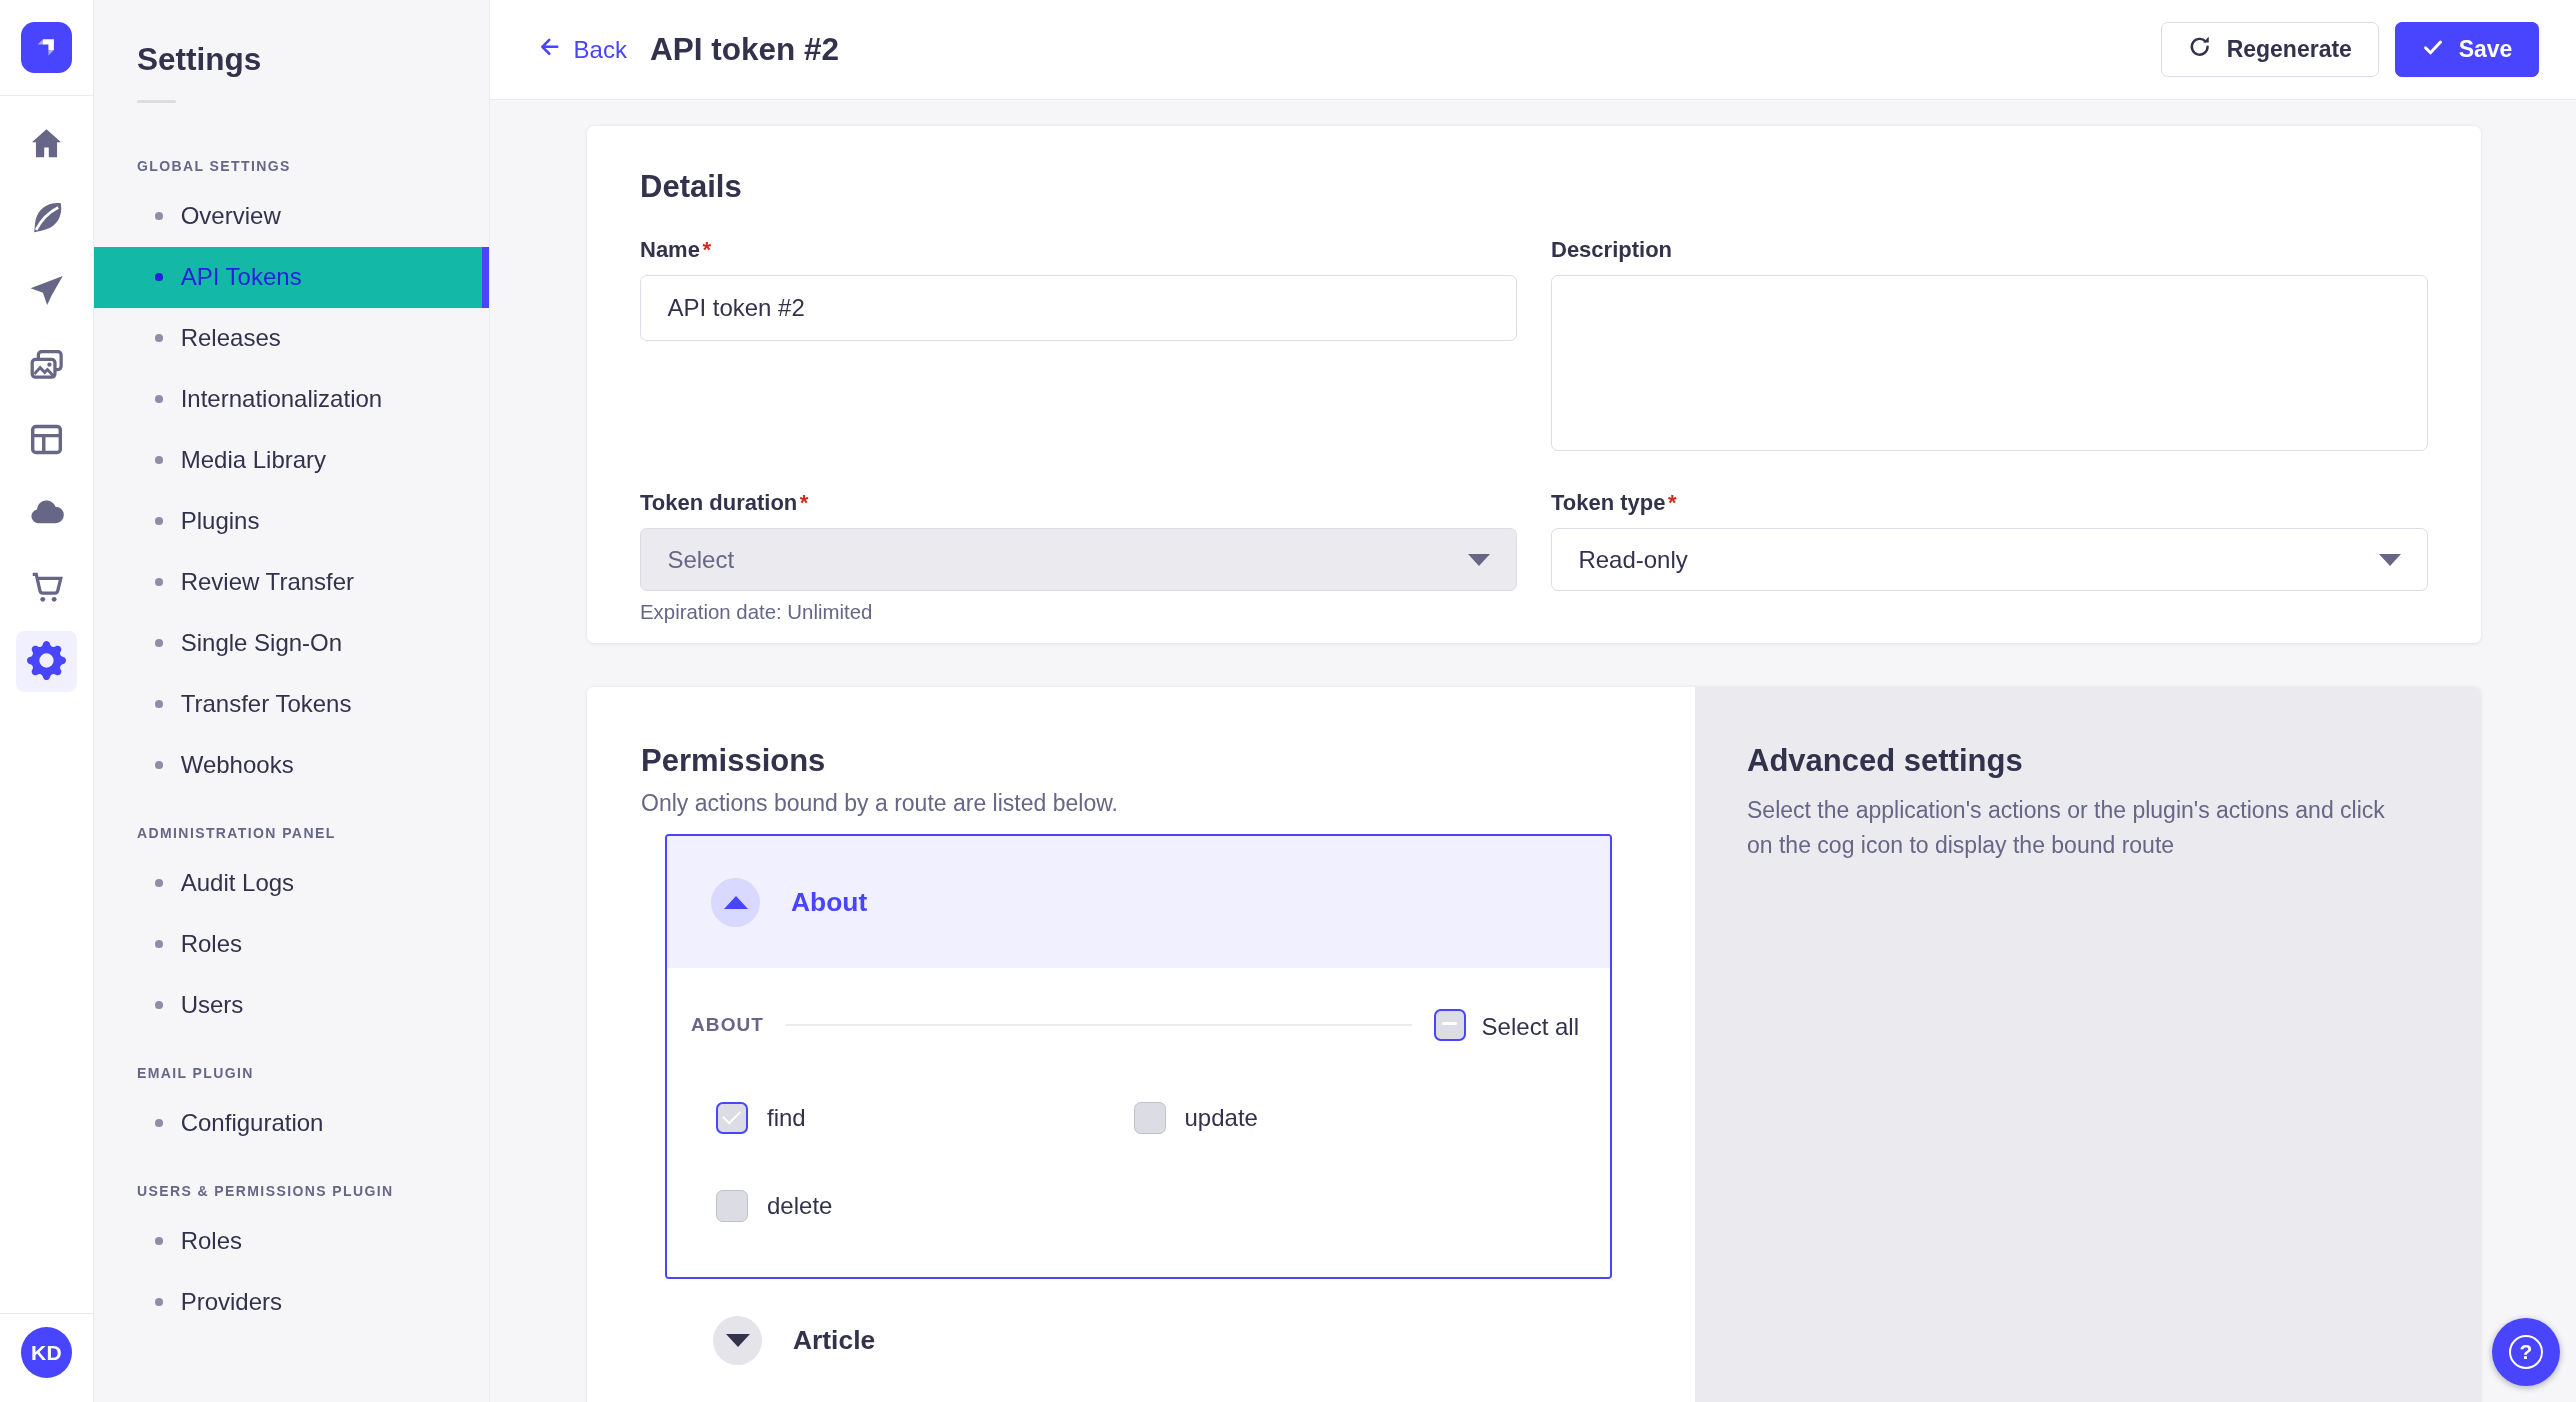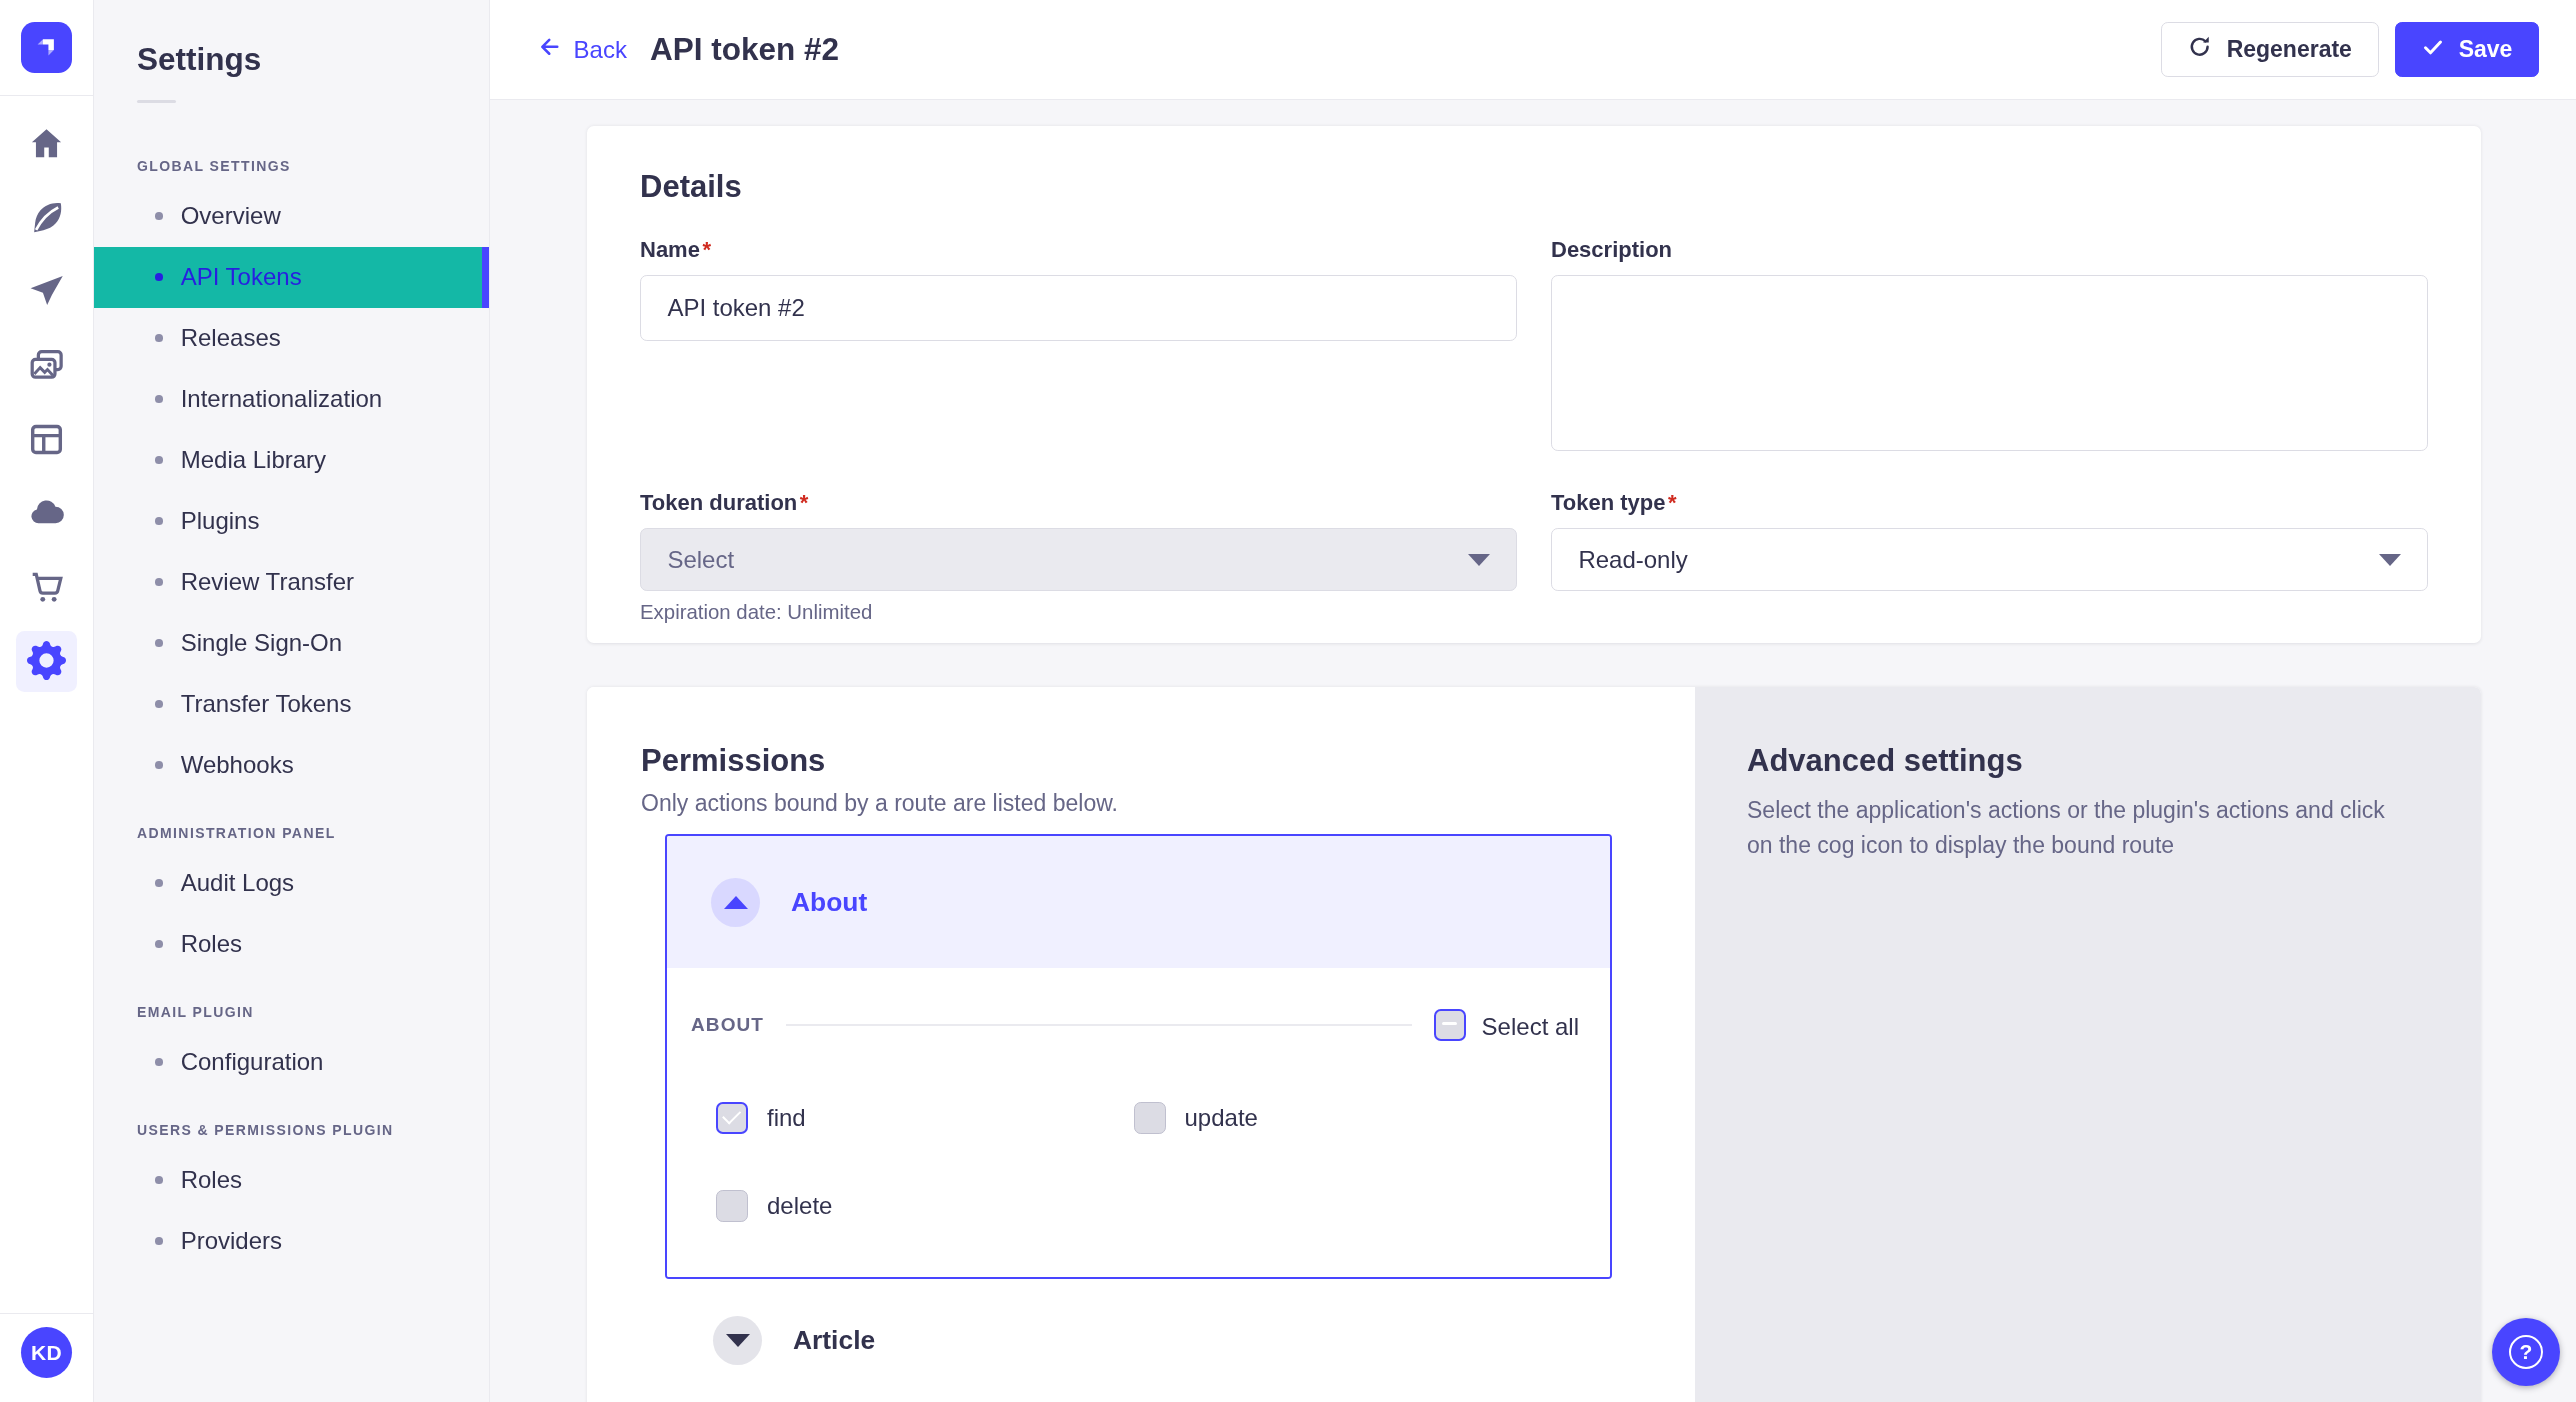--- a/index.html
+++ b/index.html
@@ -213,20 +213,24 @@
 
     <div class="nav-section">
       <div class="nav-section-label">ADMINISTRATION PANEL</div>
       <div class="nav-item">
           <span class="nav-bullet"></span>
           <span class="nav-item-label">Audit Logs</span>
         </div>
       <div class="nav-item">
           <span class="nav-bullet"></span>
           <span class="nav-item-label">Roles</span>
+        </div>
+      <div class="nav-item">
+          <span class="nav-bullet"></span>
+          <span class="nav-item-label">Users</span>
         </div>
     </div>
 
     <div class="nav-section">
       <div class="nav-section-label">EMAIL PLUGIN</div>
       <div class="nav-item">
           <span class="nav-bullet"></span>
           <span class="nav-item-label">Configuration</span>
         </div>
     </div>

